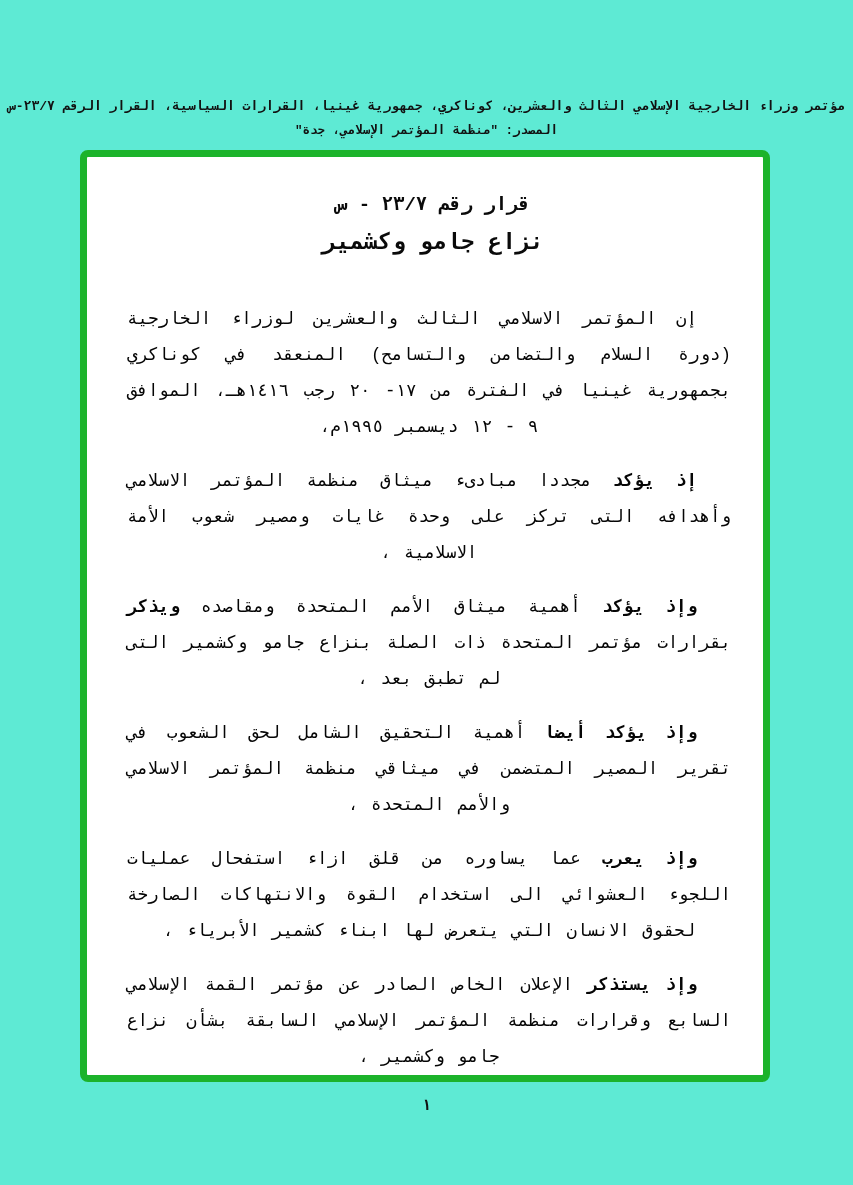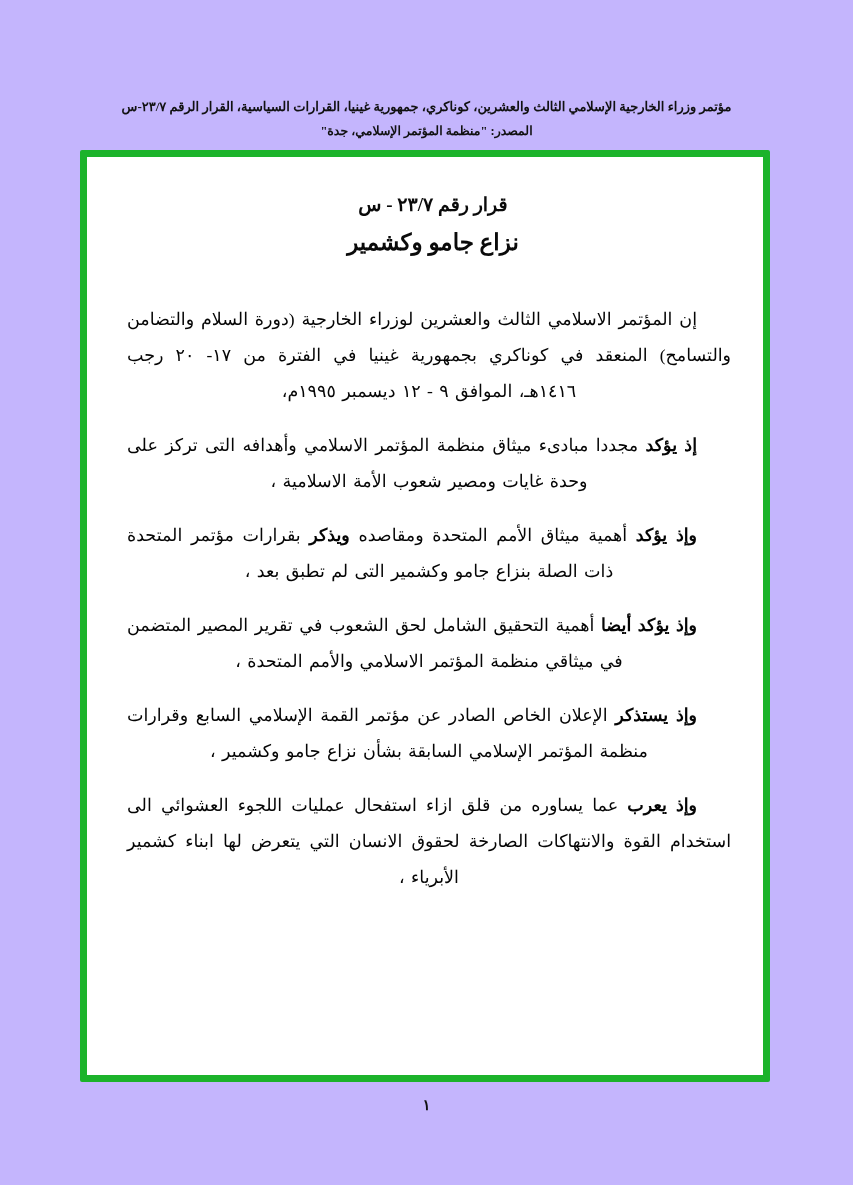--- a/index.html
+++ b/index.html
@@ -1,37 +1,37 @@
 <!DOCTYPE html>
 <html lang="ar"><head>
 <meta charset="utf-8">
 <style>
   html,body{margin:0;padding:0;background:#ffffff;}
   .page{
     position:relative;
     width:853px;height:1185px;
-    background:#c4b5fd;
-    font-family:Liberation Serif, serif;
+    background:#5eead4;
+    font-family:Liberation Mono, monospace;
     color:#0a0a0a;
     overflow:hidden;
   }
   
   .src-header{
     position:absolute;top:94px;left:0;width:100%;
     direction:rtl;text-align:center;
     font-weight:bold;font-size:13px;line-height:25px;
     color:#111;
   }
   .src-header .line2{font-size:12.5px;}
   
   .doc-frame{
     position:absolute;left:80px;top:150px;
     width:676px;height:918px;
     border:7px solid #1cb32b;
-    border-radius:2px;
+    border-radius:8px;
     background:#ffffff;
     box-sizing:content-box;
     direction:rtl;
   }
   .doc-inner{
     padding:28px 24px 0 40px;
   }
   
   .doc-title{
     text-align:center;
@@ -76,22 +76,22 @@
       <div class="doc-title">
         <div class="t1">قرار رقم ٢٣/٧ - س</div>
         <div class="t3">نزاع جامو وكشمير</div>
       </div>
 
       <div class="paras">
           <p class="para"><span>إن المؤتمر الاسلامي الثالث والعشرين لوزراء الخارجية (دورة السلام والتضامن والتسامح) المنعقد في كوناكري بجمهورية غينيا في الفترة من ١٧- ٢٠ رجب ١٤١٦هـ، الموافق ٩ - ١٢ ديسمبر ١٩٩٥م،</span></p>
           <p class="para"><span class="lead">إذ يؤكد </span><span>مجددا مبادىء ميثاق منظمة المؤتمر الاسلامي وأهدافه التى تركز على وحدة غايات ومصير شعوب الأمة الاسلامية ،</span></p>
           <p class="para"><span class="lead">وإذ يؤكد </span><span>أهمية ميثاق الأمم المتحدة ومقاصده </span><span class="lead">ويذكر </span><span>بقرارات مؤتمر المتحدة ذات الصلة بنزاع جامو وكشمير التى لم تطبق بعد ،</span></p>
           <p class="para"><span class="lead">وإذ يؤكد أيضا </span><span>أهمية التحقيق الشامل لحق الشعوب في تقرير المصير المتضمن في ميثاقي منظمة المؤتمر الاسلامي والأمم المتحدة ،</span></p>
+          <p class="para"><span class="lead">وإذ يعرب </span><span>عما يساوره من قلق ازاء استفحال عمليات اللجوء العشوائي الى استخدام القوة والانتهاكات الصارخة لحقوق الانسان التي يتعرض لها ابناء كشمير الأبرياء ،</span></p>
           <p class="para"><span class="lead">وإذ يستذكر </span><span>الإعلان الخاص الصادر عن مؤتمر القمة الإسلامي السابع وقرارات منظمة المؤتمر الإسلامي السابقة بشأن نزاع جامو وكشمير ،</span></p>
-          <p class="para"><span class="lead">وإذ يعرب </span><span>عما يساوره من قلق ازاء استفحال عمليات اللجوء العشوائي الى استخدام القوة والانتهاكات الصارخة لحقوق الانسان التي يتعرض لها ابناء كشمير الأبرياء ،</span></p>
         </div>
 
     </div>
   </div>
 
   <div class="page-number">١</div>
 
 </div>
 
 </body></html>

